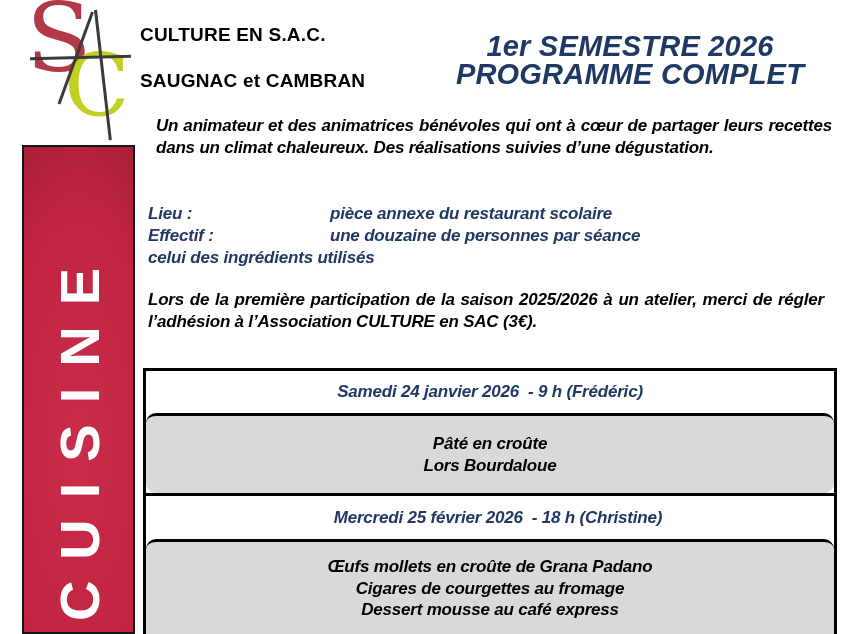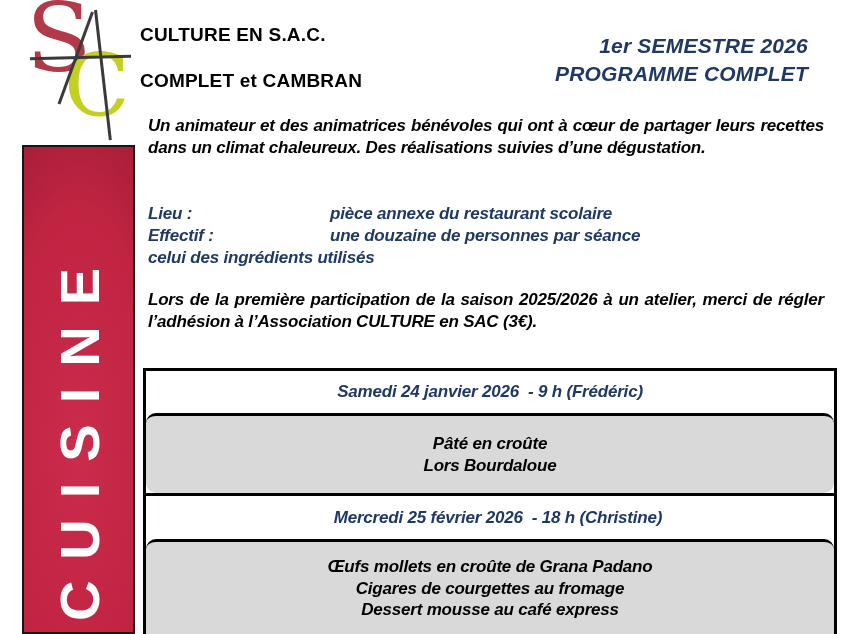--- a/index.html
+++ b/index.html
@@ -37,23 +37,23 @@
     transform: rotate(-6.5deg); transform-origin: top center;
   }
   .logo-crossbar { left: 18px; top: 56px; width: 101px; height: 3px; transform: rotate(-1.5deg); }
 
   
   .org-line { position: absolute; left: 140px; color: #000; font-weight: 700; font-size: 19px; letter-spacing: 0.2px; }
   #org-line1 { top: 24px; }
   #org-line2 { top: 70px; }
   #title-block {
     position: absolute; left: 452px; top: 32px; width: 356px;
-    text-align: right;
+    text-align: center;
     color: #1f3864; font-weight: 700; font-style: italic;
-    font-size: 21px; line-height: 28px; letter-spacing: 0.2px;
+    font-size: 29px; line-height: 28px; letter-spacing: 0.2px;
   }
 
   
   #red-bar {
     position: absolute; left: 22px; top: 145px; width: 113px; height: 489px;
     border: 2px solid #161616;
     background: radial-gradient(140% 95% at 50% 62%, #ca2c4b 0%, #c02441 52%, #9a1b32 88%, #811323 100%);
     overflow: hidden;
   }
   #cuisine-text {
@@ -65,21 +65,21 @@
     font-family: "Liberation Sans", sans-serif;
   }
 
   
   .copy {
     position: absolute; left: 148px; width: 676px;
     font-weight: 700; font-style: italic;
     font-size: 17px; line-height: 22px; letter-spacing: -0.2px;
     color: #000;
   }
-  #intro { top: 115px; text-align: justify; }
+  #intro { top: 115px; text-align: justify; margin-left: 8px; }
   #details { top: 203px; color: #1f3864; }
   .detail-row { display: flex; gap: 6px; }
   .detail-label { width: 176px; flex: 0 0 auto; }
   .detail-value { flex: 1; }
   #note { top: 289px; text-align: justify; }
 
   
   #schedule {
     position: absolute; left: 143px; top: 368px; width: 694px; height: 300px;
     border: 3px solid #000000;
@@ -107,21 +107,21 @@
 
   <div id="logo">
     <span class="logo-s">S</span>
     <span class="logo-c">C</span>
     <div class="logo-stroke logo-a-left"></div>
     <div class="logo-stroke logo-a-right"></div>
     <div class="logo-stroke logo-crossbar"></div>
   </div>
 
   <div class="org-line" id="org-line1">CULTURE EN S.A.C.</div>
-  <div class="org-line" id="org-line2">COMPLET et CAMBRAN</div>
+  <div class="org-line" id="org-line2">SAUGNAC et CAMBRAN</div>
 
   <div id="title-block">
     <div>1er SEMESTRE 2026</div>
     <div>PROGRAMME COMPLET</div>
   </div>
 
   <div id="red-bar">
     <div id="cuisine-text">CUISINE</div>
   </div>
 

